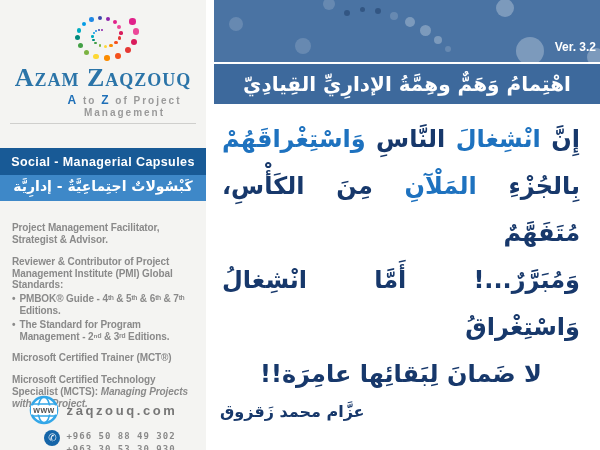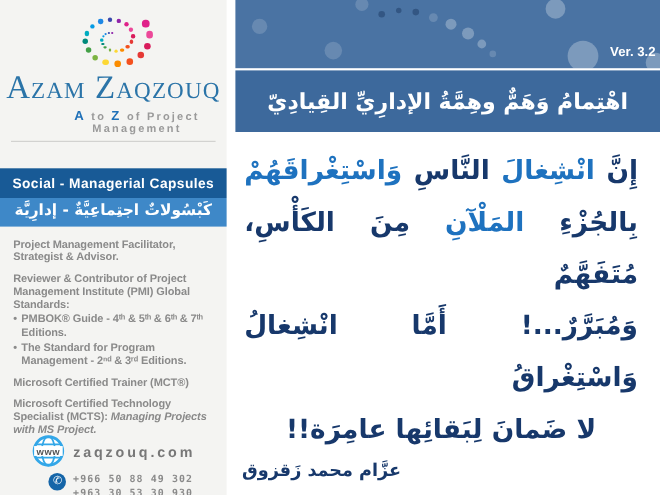--- a/index.html
+++ b/index.html
@@ -4,56 +4,56 @@
 <style>
   html,body{margin:0;padding:0;background:#fff;}
   .page{position:relative;width:600px;height:450px;overflow:hidden;background:#fff;
         font-family:"Liberation Sans",sans-serif;}
 
   
   .sidebar{position:absolute;left:0;top:0;width:206px;height:450px;background:var(--sidebar-bg,#f4f4f2);}
   .logo{padding-top:4px;text-align:center;}
   .spiral{position:relative;width:130px;height:60px;margin:0 auto;}
   .spiral .dot{position:absolute;border-radius:50%;}
-  .brand{font-family:"Liberation Serif","DejaVu Serif",serif;font-variant:small-caps;font-weight:normal;
-         font-size:30px;letter-spacing:1px;color:var(--brand-blue,#2b74a8);line-height:1.05;}
+  .brand{font-family:"Liberation Serif","DejaVu Serif",serif;font-variant:small-caps;font-weight:bold;
+         font-size:26px;letter-spacing:1px;color:var(--brand-blue,#2b74a8);line-height:1.05;}
   .tagline{margin-top:2px;font-size:10px;font-weight:bold;letter-spacing:2px;color:#9a9a9a;padding-left:43px;}
   .tagline .az{color:var(--accent-blue,#1f70b8);font-size:12px;}
   .logo-rule{height:1px;background:#cfcfcd;margin:5px 10px 0 10px;}
 
   .banner{margin-top:24px;}
   .banner-en{background:var(--banner-top,#185a96);color:#fff;font-weight:bold;font-size:12.5px;
              text-align:center;letter-spacing:.4px;padding:7px 0 6px 0;}
   .banner-ar{background:var(--banner-bottom,#3e88c8);color:#fff;font-weight:bold;font-size:14px;
              text-align:center;direction:rtl;padding:3px 0 7px 0;
              font-family:"DejaVu Sans",sans-serif;}
 
   .creds{padding:11px 11px 0 12px;text-align:left;}
   .cred{color:var(--side-text,#8a8a8a);font-weight:bold;font-size:10px;line-height:1.18;
-        letter-spacing:-.1px;margin:0 0 8px 0;}
+        letter-spacing:-.1px;margin:10px 0 8px 0;}
   .bullet{display:flex;margin:0 0 2px 0;}
   .bullet .bdot{margin-right:4px;}
   .italic{font-style:italic;}
 
   .side-footer{position:absolute;left:0;right:0;top:395px;}
   .site-row{display:flex;align-items:center;justify-content:center;gap:8px;}
   .site{font-size:13px;font-weight:bold;color:#777;letter-spacing:2.6px;}
   .phone-row{display:flex;align-items:flex-start;justify-content:center;gap:6px;margin-top:5px;padding-left:14px;}
   .phone-badge{width:16px;height:16px;border-radius:50%;background:var(--phone-blue,#1565a8);
                color:#fff;font-size:10px;line-height:16px;text-align:center;flex:0 0 16px;}
   .phones{font-family:"DejaVu Sans Mono",monospace;font-size:9px;font-weight:bold;
           color:var(--side-text,#8a8a8a);letter-spacing:1px;line-height:1.45;text-align:left;}
 
   
   .main{position:absolute;left:214px;top:0;width:386px;height:450px;background:#fff;}
   .hdr{position:relative;height:62px;background:var(--header-band,#4a73a3);overflow:hidden;}
   .hdr .bubble{position:absolute;border-radius:50%;}
   .ver{position:absolute;right:4px;top:40px;color:#fff;font-weight:bold;font-size:12px;}
   .hdr-line{height:2px;background:#fff;}
-  .title-band{height:56px;background:var(--title-band,#3d699c);display:flex;align-items:center;justify-content:center;}
+  .title-band{height:40px;background:var(--title-band,#3d699c);display:flex;align-items:center;justify-content:center;}
   .title{color:#fff;font-weight:bold;font-size:20px;direction:rtl;white-space:nowrap;
          font-family:"DejaVu Sans",sans-serif;}
 
   .body-text{padding:12px 20px 0 8px;direction:rtl;}
   .body-line{font-family:"DejaVu Sans",sans-serif;font-weight:bold;font-size:24px;line-height:47px;
              text-align:justify;text-align-last:justify;text-justify:inter-word;}
   .body-line.last{text-align-last:center;}
   .tone-dark{color:var(--body-dark,#17386b);}
   .tone-light{color:var(--body-light,#1e72bf);}
   .signature{direction:rtl;text-align:left;padding:4px 0 0 6px;font-family:"DejaVu Sans",sans-serif;

